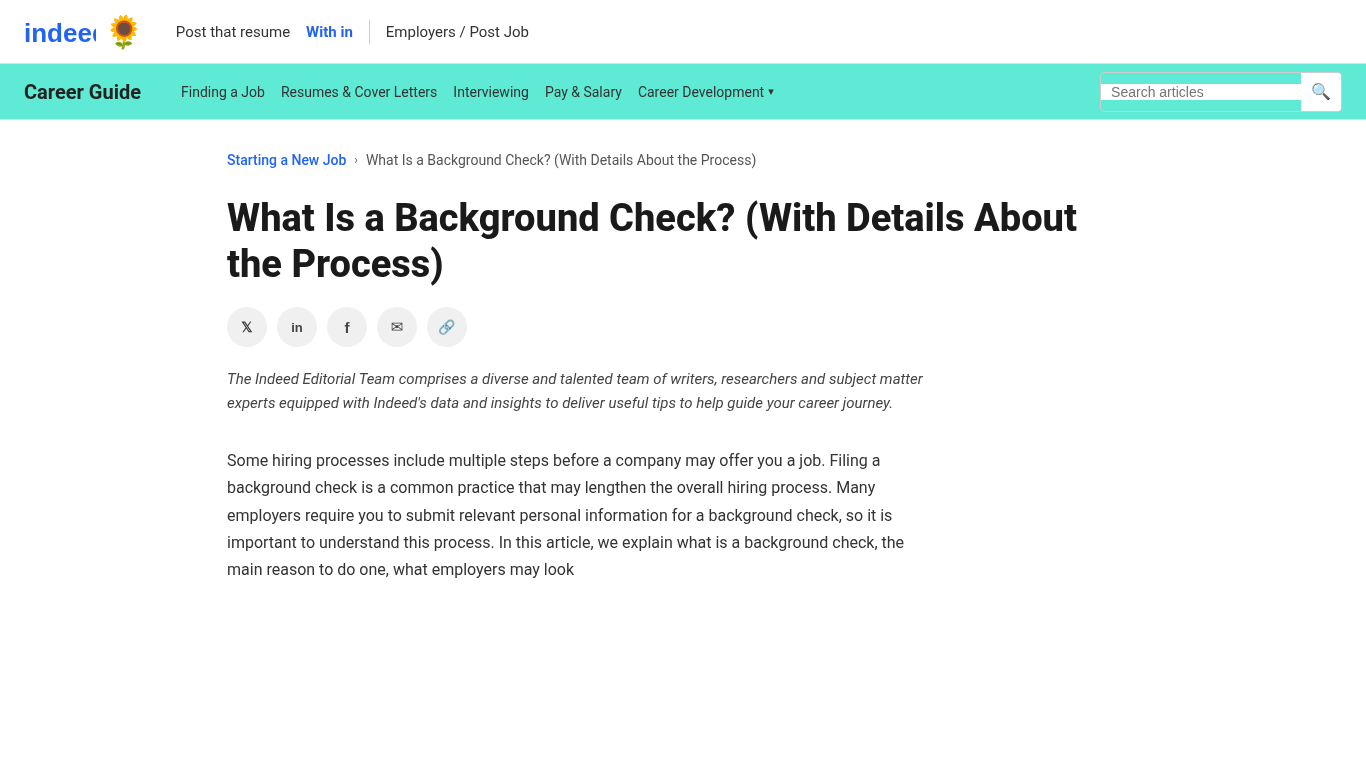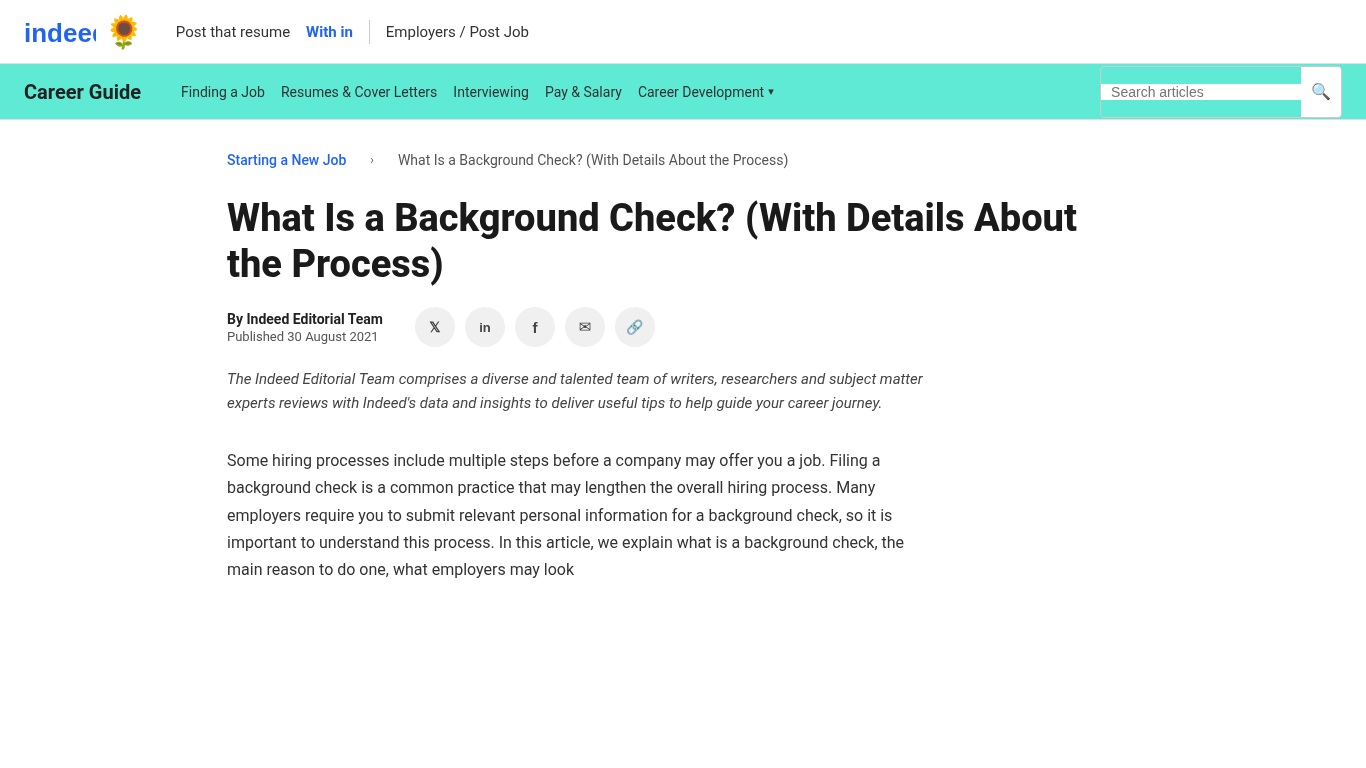--- a/index.html
+++ b/index.html
@@ -90,21 +90,21 @@
       display: flex;
       align-items: center;
       gap: 4px;
     }
     .search-articles-wrap {
       display: flex;
       align-items: center;
       border: 1px solid #ccc;
       border-radius: 4px;
       overflow: hidden;
-      height: 52px;
+      height: 40px;
     }
     .search-articles-input {
       border: none;
       outline: none;
       padding: 0 10px;
       font-size: 14px;
       width: 200px;
       color: #666;
     }
     .search-articles-btn {
@@ -123,21 +123,21 @@
     .main-content {
       max-width: 960px;
       margin: 0 auto;
       padding: 24px 24px 48px;
     }
 
     
     .breadcrumb {
       display: flex;
       align-items: center;
-      gap: 24px;
+      gap: 8px;
       font-size: 14px;
       margin-bottom: 28px;
       margin-top: 8px;
     }
     .breadcrumb a {
       color: #2164f3;
       text-decoration: none;
       font-weight: 500;
     }
     .breadcrumb-separator {
@@ -271,43 +271,39 @@
 
     <nav class="breadcrumb" aria-label="breadcrumb">
       <a href="#">Starting a New Job</a>
       <span class="breadcrumb-separator">›</span>
       <span class="breadcrumb-current">What Is a Background Check? (With Details About the Process)</span>
     </nav>
 
     <h1 class="article-title">What Is a Background Check? (With Details About the Process)</h1>
 
     <div class="author-section">
-      <div class="author-info">
-        <span class="author-name">By Indeed Editorial Team</span>
-        <span class="publish-date">Published 30 August 2021</span>
-      </div>
       <div class="social-icons">
         <button class="social-icon-btn" title="Share on Twitter">
           <span style="font-size:14px;font-weight:700;font-family:serif;">𝕏</span>
         </button>
         <button class="social-icon-btn" title="Share on LinkedIn">
           <span style="font-size:13px;font-weight:700;">in</span>
         </button>
         <button class="social-icon-btn" title="Share on Facebook">
           <span style="font-size:15px;font-weight:700;">f</span>
         </button>
         <button class="social-icon-btn" title="Share via Email">
           <span style="font-size:15px;">✉</span>
         </button>
         <button class="social-icon-btn" title="Copy link">
           <span style="font-size:14px;">🔗</span>
         </button>
       </div>
     </div>
 
-    <p class="editorial-note">The Indeed Editorial Team comprises a diverse and talented team of writers, researchers and subject matter experts reviews with Indeed's data and insights to deliver useful tips to help guide your career journey.</p>
+    <p class="editorial-note">The Indeed Editorial Team comprises a diverse and talented team of writers, researchers and subject matter experts equipped with Indeed's data and insights to deliver useful tips to help guide your career journey.</p>
 
     <div class="article-body">
       <p>Some hiring processes include multiple steps before a company may offer you a job. Filing a background check is a common practice that may lengthen the overall hiring process. Many employers require you to submit relevant personal information for a background check, so it is important to understand this process. In this article, we explain what is a background check, the main reason to do one, what employers may look</p>
     </div>
 
   </div>
 </main>
 
 </body></html>

